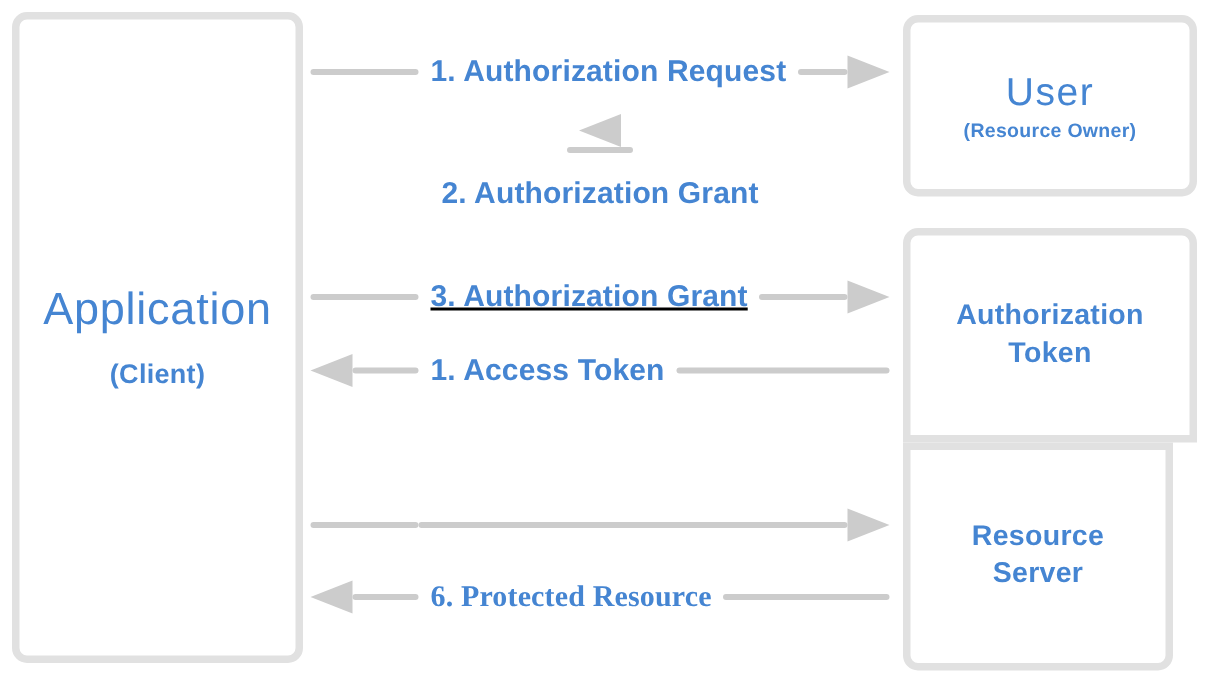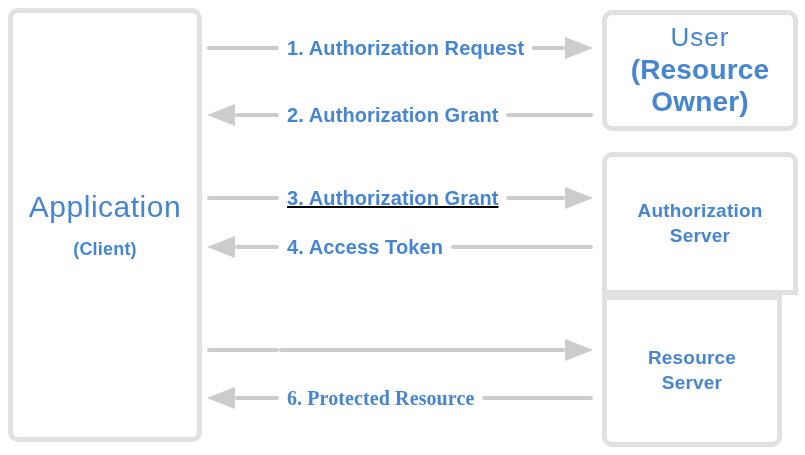--- a/index.html
+++ b/index.html
@@ -19,27 +19,27 @@
     display:flex;flex-direction:column;align-items:center;justify-content:center;
     text-align:center;color:var(--text-blue);
   }
   .box-app{left:8px;top:8px;width:194px;height:434px;border-radius:10px;}
   .box-user{left:602px;top:10px;width:196px;height:121px;border-radius:10px;}
   .box-auth{left:602px;top:152px;width:196px;height:143px;border-radius:10px 10px 0 0;}
   .box-resource{left:602px;top:295px;width:180px;height:152px;border-radius:0 0 10px 10px;}
   .title-xl{font-size:30px;letter-spacing:.5px;line-height:1.15;}
   .title-lg{font-size:26px;letter-spacing:1px;line-height:1.15;}
   .subtitle{font-size:18px;font-weight:600;letter-spacing:.2px;margin-top:14px;}
-  .subtitle-wide{font-size:28px;font-weight:600;letter-spacing:.2px;margin-top:2px;}
+  .subtitle-wide{font-size:13px;font-weight:600;letter-spacing:.2px;margin-top:2px;}
   .server-label{font-size:19px;font-weight:600;line-height:1.3;white-space:pre-line;letter-spacing:.2px;}
   .arrow{
     position:absolute;left:207px;width:386px;height:24px;
     display:flex;align-items:center;
   }
-  .a1{top:36px;} .a2{top:103px;} .a3{top:186px;text-decoration:underline;} .a4{top:235px;} .a5{top:338px;} .a6{top:386px;font-family:Liberation Serif, serif;}
+  .a1{top:36px;} .a2{top:76px;flex-direction:column;} .a3{top:186px;text-decoration:underline;} .a4{top:235px;} .a5{top:338px;} .a6{top:386px;font-family:Liberation Serif, serif;}
   .seg{height:4px;background:var(--arrow-gray);border-radius:2px;}
   .seg-lead{width:72px;flex:0 0 auto;}
   .seg-stub{width:44px;flex:0 0 auto;}
   .seg-grow{flex:1 1 auto;}
   .arrow-label{
     color:var(--text-blue);font-size:20px;font-weight:600;letter-spacing:.1px;
     white-space:nowrap;margin:16px 8px;flex:0 0 auto;
   }
   .head{width:0;height:0;border-top:11px solid transparent;border-bottom:11px solid transparent;flex:0 0 auto;}
   .head-right{border-left:28px solid var(--arrow-gray);}
@@ -55,21 +55,21 @@
     <div class="subtitle">(Client)</div>
   </div>
 
   <div class="box box-user">
     <div class="title-lg">User</div>
     <div class="subtitle-wide">(Resource Owner)</div>
   </div>
 
   <div class="box box-auth">
     <div class="server-label">Authorization
-Server</div>
+Token</div>
   </div>
 
   <div class="box box-resource">
     <div class="server-label">Resource
 Server</div>
   </div>
 
   <div class="arrow a1">
     <span class="seg seg-lead"></span>
     <span class="arrow-label">1. Authorization Request</span>
@@ -87,21 +87,21 @@
   <div class="arrow a3">
     <span class="seg seg-lead"></span>
     <span class="arrow-label">3. Authorization Grant</span>
     <span class="seg seg-grow"></span>
     <span class="head head-right"></span>
   </div>
 
   <div class="arrow a4">
     <span class="head head-left"></span>
     <span class="seg seg-stub"></span>
-    <span class="arrow-label">4. Access Token</span>
+    <span class="arrow-label">1. Access Token</span>
     <span class="seg seg-grow"></span>
   </div>
 
   <div class="arrow a5">
     <span class="seg seg-lead"></span>
     <span class="seg seg-grow"></span>
     <span class="head head-right"></span>
   </div>
 
   <div class="arrow a6">

